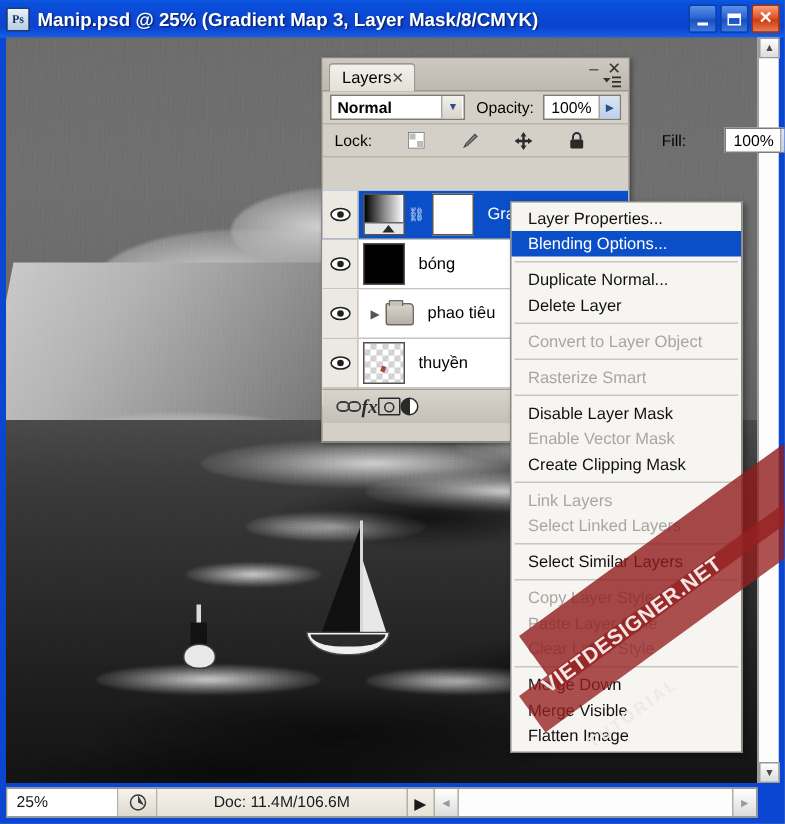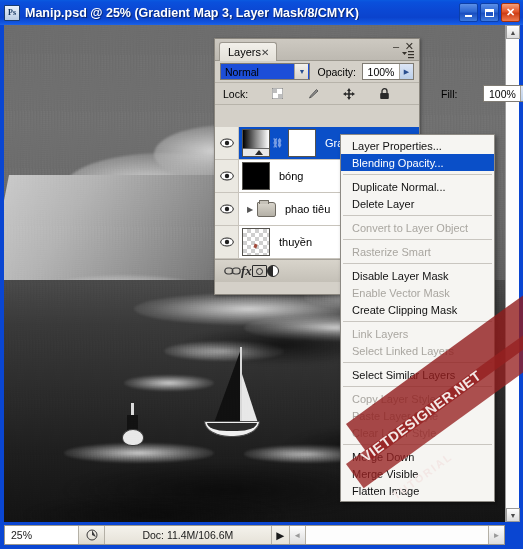--- a/index.html
+++ b/index.html
@@ -224,24 +224,24 @@
   #panel-close { right: 5px; }
   #panel-flyout {
     position: absolute; right: 4px; top: 11px; width: 14px; height: 10px;
   }
   #blend-row, #lock-row {
     display: flex; align-items: center; height: 22px;
     padding: 0 5px; gap: 4px;
     border-bottom: 1px solid #b7b3aa;
   }
   #blend-select {
-    width: 96px; height: 17px; background: #1d4ed8;
+    width: 96px; height: 17px; background: #ffffff;
     border: 1px solid #7f7b73;
     display: flex; align-items: center; justify-content: space-between;
-    padding: 0 1px 0 4px; font-size: 10.5px;
+    padding: 0 1px 0 4px; font-size: 10.5px; font-weight: bold;
   }
   .combo-arrow {
     width: 14px; height: 15px;
     background: linear-gradient(to bottom,#f3f1ec,#d8d4cb);
     border-left: 1px solid #a8a49c;
     display: flex; align-items: center; justify-content: center;
     font-size: 7px; color: #2a4f8f;
   }
   .field-label { font-size: 10.5px; margin-left: 3px; }
   .num-field {
@@ -625,21 +625,21 @@
           </span>
       </span>
       <span class="bb-icon">
         <span class="half-circle"></span>
       </span>
     </div>
   </div>
 
   <div id="context-menu">
     <div class="menu-item">Layer Properties...</div>
-    <div class="menu-item highlighted">Blending Opacity...</div>
+    <div class="menu-item highlighted">Blending Options...</div>
     <div class="menu-sep"></div>
     <div class="menu-item">Duplicate Normal...</div>
     <div class="menu-item">Delete Layer</div>
     <div class="menu-sep"></div>
     <div class="menu-item disabled">Convert to Layer Object</div>
     <div class="menu-sep"></div>
     <div class="menu-item disabled">Rasterize Smart</div>
     <div class="menu-sep"></div>
     <div class="menu-item">Disable Layer Mask</div>
     <div class="menu-item disabled">Enable Vector Mask</div>

